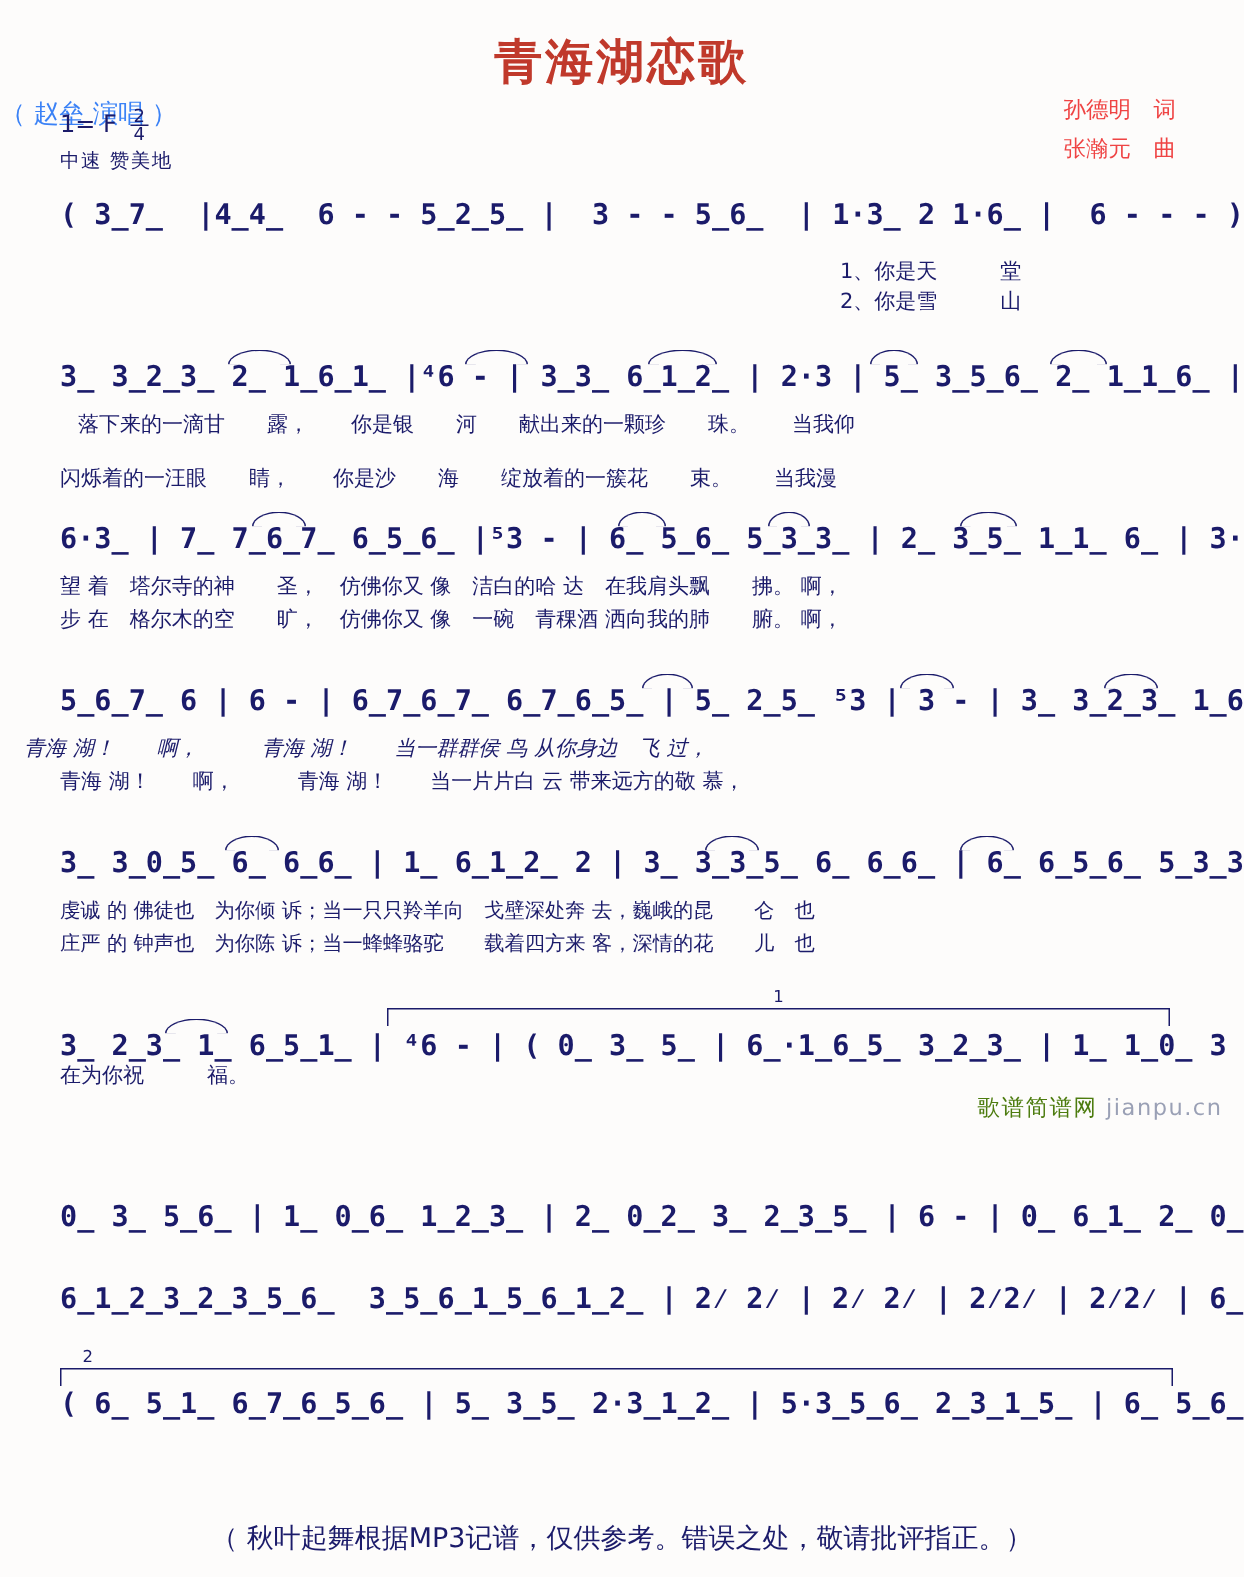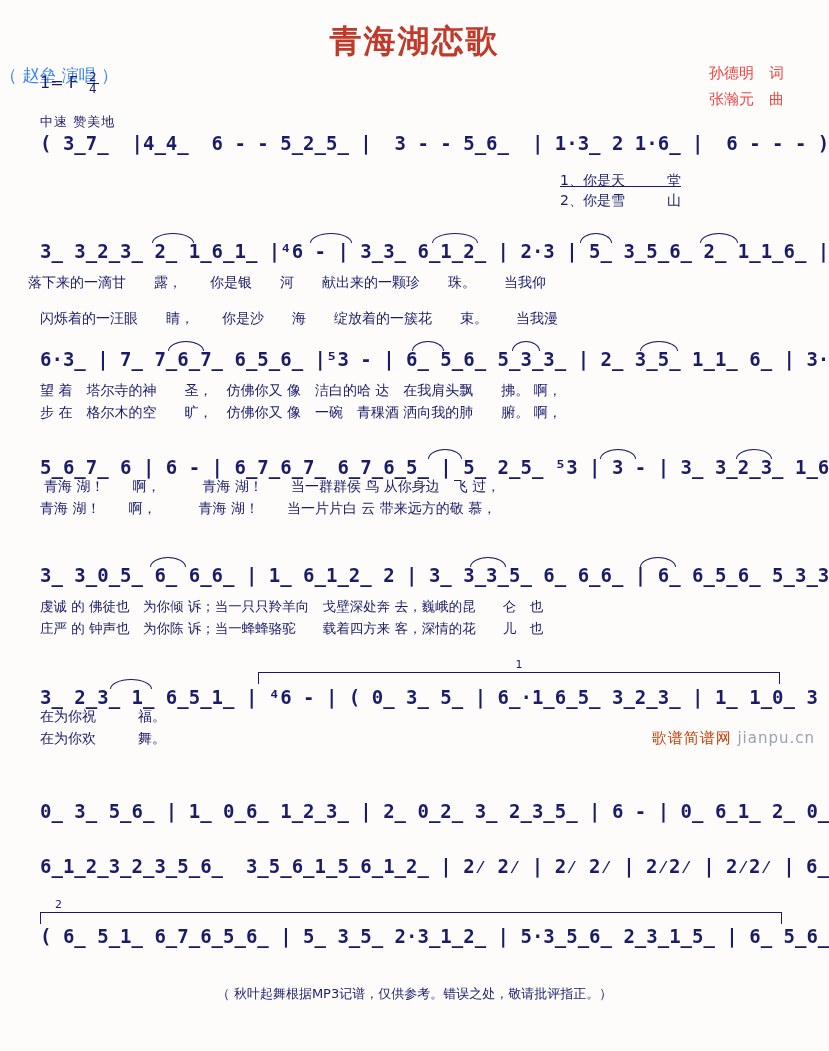--- a/index.html
+++ b/index.html
@@ -27,21 +27,21 @@
     position:absolute;top:60px;right:45px;
     font-size:15px;line-height:26px;color:#ef4444;text-align:right;
   }
   .keysig{
     position:absolute;top:72px;left:40px;font-size:16px;
   }
   .keysig .frac{display:inline-block;vertical-align:middle;font-size:12px;line-height:11px;text-align:center;margin-left:4px;}
   .keysig .frac b{display:block;border-bottom:1px solid #1b1b6a;padding:0 2px;font-weight:normal;}
   .keysig .frac i{display:block;font-style:normal;padding:0 2px;}
   .tempo{
-    position:absolute;top:113px;left:40px;font-size:13px;letter-spacing:1px;text-align:center;
+    position:absolute;top:98px;left:40px;font-size:13px;letter-spacing:1px;text-align:center;
   }
 
   
   .sys{position:absolute;left:0;width:829px;}
   .mline{
     font-family:"DejaVu Sans Mono","Liberation Mono",monospace;
     font-size:19px;font-weight:bold;color:#1b1b6a;
     white-space:pre;letter-spacing:0px;
   }
   .lyr{
@@ -57,27 +57,27 @@
   }
   .brk{
     position:absolute;border-left:1px solid #1b1b6a;border-top:1px solid #1b1b6a;
     border-right:1px solid #1b1b6a;height:11px;
   }
   .brk em{position:absolute;top:-15px;left:50%;transform:translateX(-50%);
     font-style:normal;font-size:11px;background:#fdfcfb;padding:0 2px;}
 
   .footnote{
     position:absolute;left:0;width:829px;text-align:center;
-    font-size:13px;color:#1b1b6a;
+    font-size:18px;color:#1b1b6a;margin-top:28px;
   }
   .watermark{
     position:absolute;right:14px;bottom:8px;font-size:15px;color:#9aa0b5;
     letter-spacing:1px;
   }
-  .watermark .cn{color:#c2410c;}
+  .watermark .cn{color:#4d7c0f;}
 </style>
 </head>
 <body>
 
 <div class="sheet">
 
   <div class="title">青海湖恋歌</div>
   <div class="singer">（ 赵垒 演唱 ）</div>
 
   <div class="credits">
@@ -89,48 +89,48 @@
     <span>1= F</span>
     <span class="frac">
       <b>2</b>
       <i>4</i>
     </span>
   </div>
   <div class="tempo">中速 赞美地</div>
 
   <div class="sys" style="top:132px;">
     <div class="mline" style="padding-left:40px;">( 3̲7̲  |4̲4̲  6 - - 5̲2̲5̲ |  3 - - 5̲6̲  | 1·3̲ 2 1·6̲ |  6 - - - ) ‖: 2̲4̲  6̲6̲ 1̲2̲3̲  |²3 -</div>
-    <div class="lyr" style="padding-left:560px;margin-top:18px;text-decoration:underline;">1、你是天　　　堂</div>
+    <div class="lyr" style="padding-left:560px;margin-top:18px;">1、你是天　　　堂</div>
     <div class="lyr" style="padding-left:560px;margin-top:2px;">2、你是雪　　　山</div>
   </div>
 
   <div class="sys" style="top:240px;">
     <div class="mline" style="padding-left:40px;">3̲ 3̲2̲3̲ 2̲ 1̲6̲1̲ |⁴6 - | 3̲3̲ 6̲1̲2̲ | 2·3 | 5̲ 3̲5̲6̲ 2̲ 1̲1̲6̲ | 6 - | 3̲3̲ 5̲·6̲7̲6̲ |</div>
-    <div class="lyr" style="padding-left:28px;margin-top:12px;">落下来的一滴甘　　露，　　你是银　　河　　献出来的一颗珍　　珠。　　当我仰</div>
+    <div class="lyr" style="padding-left:52px;margin-top:12px;">落下来的一滴甘　　露，　　你是银　　河　　献出来的一颗珍　　珠。　　当我仰</div>
     <div class="lyr" style="padding-left:40px;margin-top:18px;">闪烁着的一汪眼　　睛，　　你是沙　　海　　绽放着的一簇花　　束。　　当我漫</div>
   </div>
   <div class="slur" style="top:233px;left:152px;width:40px;"></div>
   <div class="slur" style="top:233px;left:310px;width:40px;"></div>
   <div class="slur" style="top:233px;left:432px;width:44px;"></div>
   <div class="slur" style="top:233px;left:580px;width:30px;"></div>
   <div class="slur" style="top:233px;left:700px;width:36px;"></div>
 
   <div class="sys" style="top:348px;">
     <div class="mline" style="padding-left:40px;">6·3̲ | 7̲ 7̲6̲7̲ 6̲5̲6̲ |⁵3 - | 6̲ 5̲6̲ 5̲3̲3̲ | 2̲ 3̲5̲ 1̲1̲ 6̲ | 3·3̲5̲6̲ 2̲3̲1̲6̲ | 6 · 3̲ |</div>
     <div class="lyr" style="padding-left:40px;margin-top:12px;">望 着　塔尔寺的神　　圣，　仿佛你又 像　洁白的哈 达　在我肩头飘　　拂。 啊，</div>
     <div class="lyr" style="padding-left:40px;margin-top:4px;">步 在　格尔木的空　　旷，　仿佛你又 像　一碗　青稞酒 洒向我的肺　　腑。 啊，</div>
   </div>
   <div class="slur" style="top:341px;left:168px;width:34px;"></div>
   <div class="slur" style="top:341px;left:412px;width:30px;"></div>
   <div class="slur" style="top:341px;left:512px;width:26px;"></div>
   <div class="slur" style="top:341px;left:640px;width:36px;"></div>
 
   <div class="sys" style="top:456px;">
     <div class="mline" style="padding-left:40px;">5̲6̲7̲ 6 | 6 - | 6̲7̲6̲7̲ 6̲7̲6̲5̲ | 5̲ 2̲5̲ ⁵3 | 3 - | 3̲ 3̲2̲3̲ 1̲6̲6̲ | 3̲ 3̲2̲3̲3̲ 1̲6̲6̲ |</div>
-    <div class="lyr" style="padding-left:44px;">青海 湖！　　啊，　　　青海 湖！　　当一群群侯 鸟 从你身边　飞 过，</div>
+    <div class="lyr" style="padding-left:16px;margin-top:12px;font-style:italic;">青海 湖！　　啊，　　　青海 湖！　　当一群群侯 鸟 从你身边　飞 过，</div>
     <div class="lyr" style="padding-left:40px;margin-top:4px;">青海 湖！　　啊，　　　青海 湖！　　当一片片白 云 带来远方的敬 慕，</div>
   </div>
   <div class="slur" style="top:449px;left:428px;width:32px;"></div>
   <div class="slur" style="top:449px;left:600px;width:34px;"></div>
   <div class="slur" style="top:449px;left:736px;width:34px;"></div>
 
   <div class="sys" style="top:564px;">
     <div class="mline" style="padding-left:40px;">3̲ 3̲0̲5̲ 6̲ 6̲6̲ | 1̲ 6̲1̲2̲ 2 | 3̲ 3̲3̲5̲ 6̲ 6̲6̲ | 6̲ 6̲5̲6̲ 5̲3̲3̲ | 6̲6̲ 6̲ 1̲2̲3̲ | 2 · 2 |</div>
     <div class="lyr small" style="padding-left:40px;margin-top:12px;">虔诚 的 佛徒也　为你倾 诉；当一只只羚羊向　戈壁深处奔 去，巍峨的昆　　仑　也</div>
     <div class="lyr small" style="padding-left:40px;margin-top:4px;">庄严 的 钟声也　为你陈 诉；当一蜂蜂骆驼　　载着四方来 客，深情的花　　儿　也</div>
@@ -138,21 +138,20 @@
   <div class="slur" style="top:557px;left:150px;width:34px;"></div>
   <div class="slur" style="top:557px;left:470px;width:34px;"></div>
   <div class="slur" style="top:557px;left:640px;width:34px;"></div>
 
   <div class="brk" style="top:672px;left:258px;width:520px;">
     <em>1</em>
   </div>
   <div class="sys" style="top:686px;">
     <div class="mline" style="padding-left:40px;">3̲ 2̲3̲ 1̲ 6̲5̲1̲ | ⁴6 - | ( 0̲ 3̲ 5̲ | 6̲·1̲6̲5̲ 3̲2̲3̲ | 1̲ 1̲0̲ 3 | 2·3̲2̲1̲ 2̲1̲6̲ |</div>
     <div class="lyr" style="padding-left:40px;">在为你祝　　　福。</div>
-    <div class="lyr" style="padding-left:40px;margin-top:4px;">在为你欢　　　舞。</div>
   </div>
   <div class="slur" style="top:679px;left:110px;width:40px;"></div>
 
   <div class="sys" style="top:800px;">
     <div class="mline" style="padding-left:40px;">0̲ 3̲ 5̲6̲ | 1̲ 0̲6̲ 1̲2̲3̲ | 2̲ 0̲2̲ 3̲ 2̲3̲5̲ | 6 - | 0̲ 6̲1̲ 2̲ 0̲3̲1̲ | - 2̲ 3̲5̲3̲ 5̲ 3̲5̲6̲1̲2̲ |</div>
   </div>
 
   <div class="sys" style="top:855px;">
     <div class="mline" style="padding-left:40px;">6̲1̲2̲3̲2̲3̲5̲6̲  3̲5̲6̲1̲5̲6̲1̲2̲ | 2⁄ 2⁄ | 2⁄ 2⁄ | 2⁄2⁄ | 2⁄2⁄ | 6̲1̲2̲3̲5̲ 6 ) :‖</div>
   </div>

